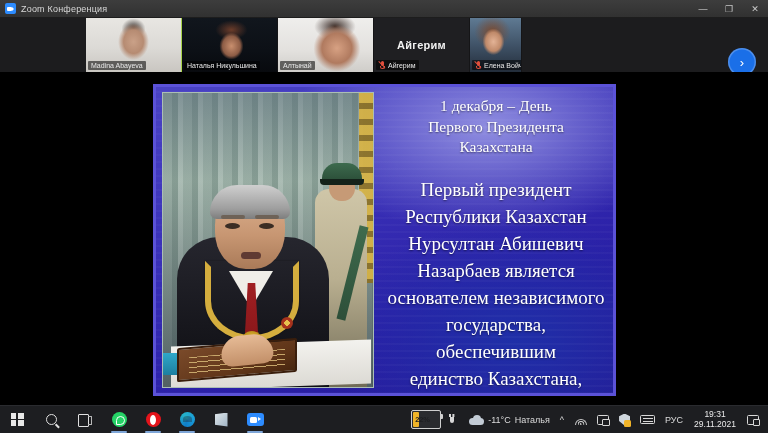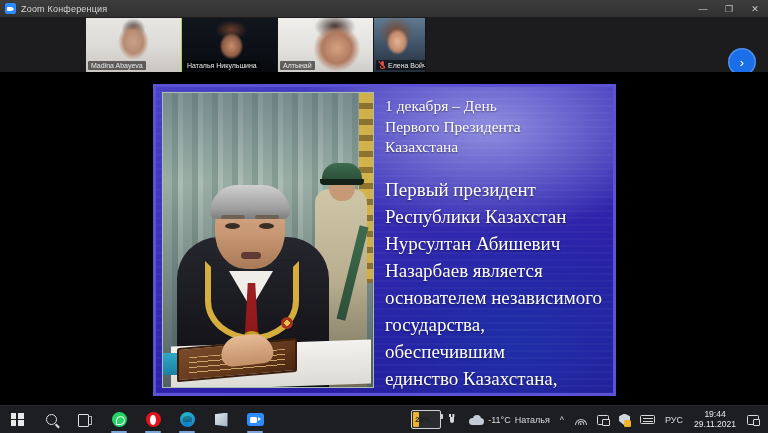--- a/index.html
+++ b/index.html
@@ -327,20 +327,21 @@
     width: 26px; height: 22px;
     background: linear-gradient(180deg, #2fa8c9, #1d7fa0);
   }
 
   
   #slide-text {
     position: absolute; left: 232px; top: 12px;
     width: 222px; height: 290px;
     color: #ffffff;
     font-family: "Liberation Serif", serif;
+    text-align: center;
   }
   #slide-title {
     font-size: 15.5px;
     line-height: 1.33;
     font-weight: 400;
     text-shadow: 0 1px 2px rgba(0,0,0,.5);
     white-space: pre-line;
   }
   #slide-body {
     margin-top: 19px;
@@ -510,20 +511,32 @@
       </div>
     </div>
 
     <div class="thumb">
       <div class="fill-c"></div>
       <div class="thumb-name">
         <span>Алтынай</span>
       </div>
     </div>
 
+    <div class="thumb">
+      <div class="fill-dark"></div>
+      <div class="name-initial">Айгерим</div>
+      <div class="thumb-name">
+        <span class="mic-muted">
+          <span class="body"></span>
+            <span class="stand"></span>
+            <span class="slash"></span>
+        </span>
+        <span>Айгерим</span>
+      </div>
+    </div>
 
 
     <div class="thumb thumb-e">
       <div class="fill-e"></div>
       <div class="thumb-name">
         <span class="mic-muted">
           <span class="body"></span>
             <span class="stand"></span>
             <span class="slash"></span>
         </span>
@@ -657,21 +670,21 @@
       </div>
       <div class="tray-item">
         <span class="ic-shield"></span>
       </div>
       <div class="tray-item">
         <span class="ic-keyboard"></span>
       </div>
       <div class="tray-item">РУС</div>
 
       <div id="clock">
-        <span id="clock-time">19:44</span>
+        <span id="clock-time">19:31</span>
         <span id="clock-date">29.11.2021</span>
       </div>
 
       <div class="tray-item">
         <span class="ic-notify"></span>
       </div>
     </div>
   </div>
 
 </div>

